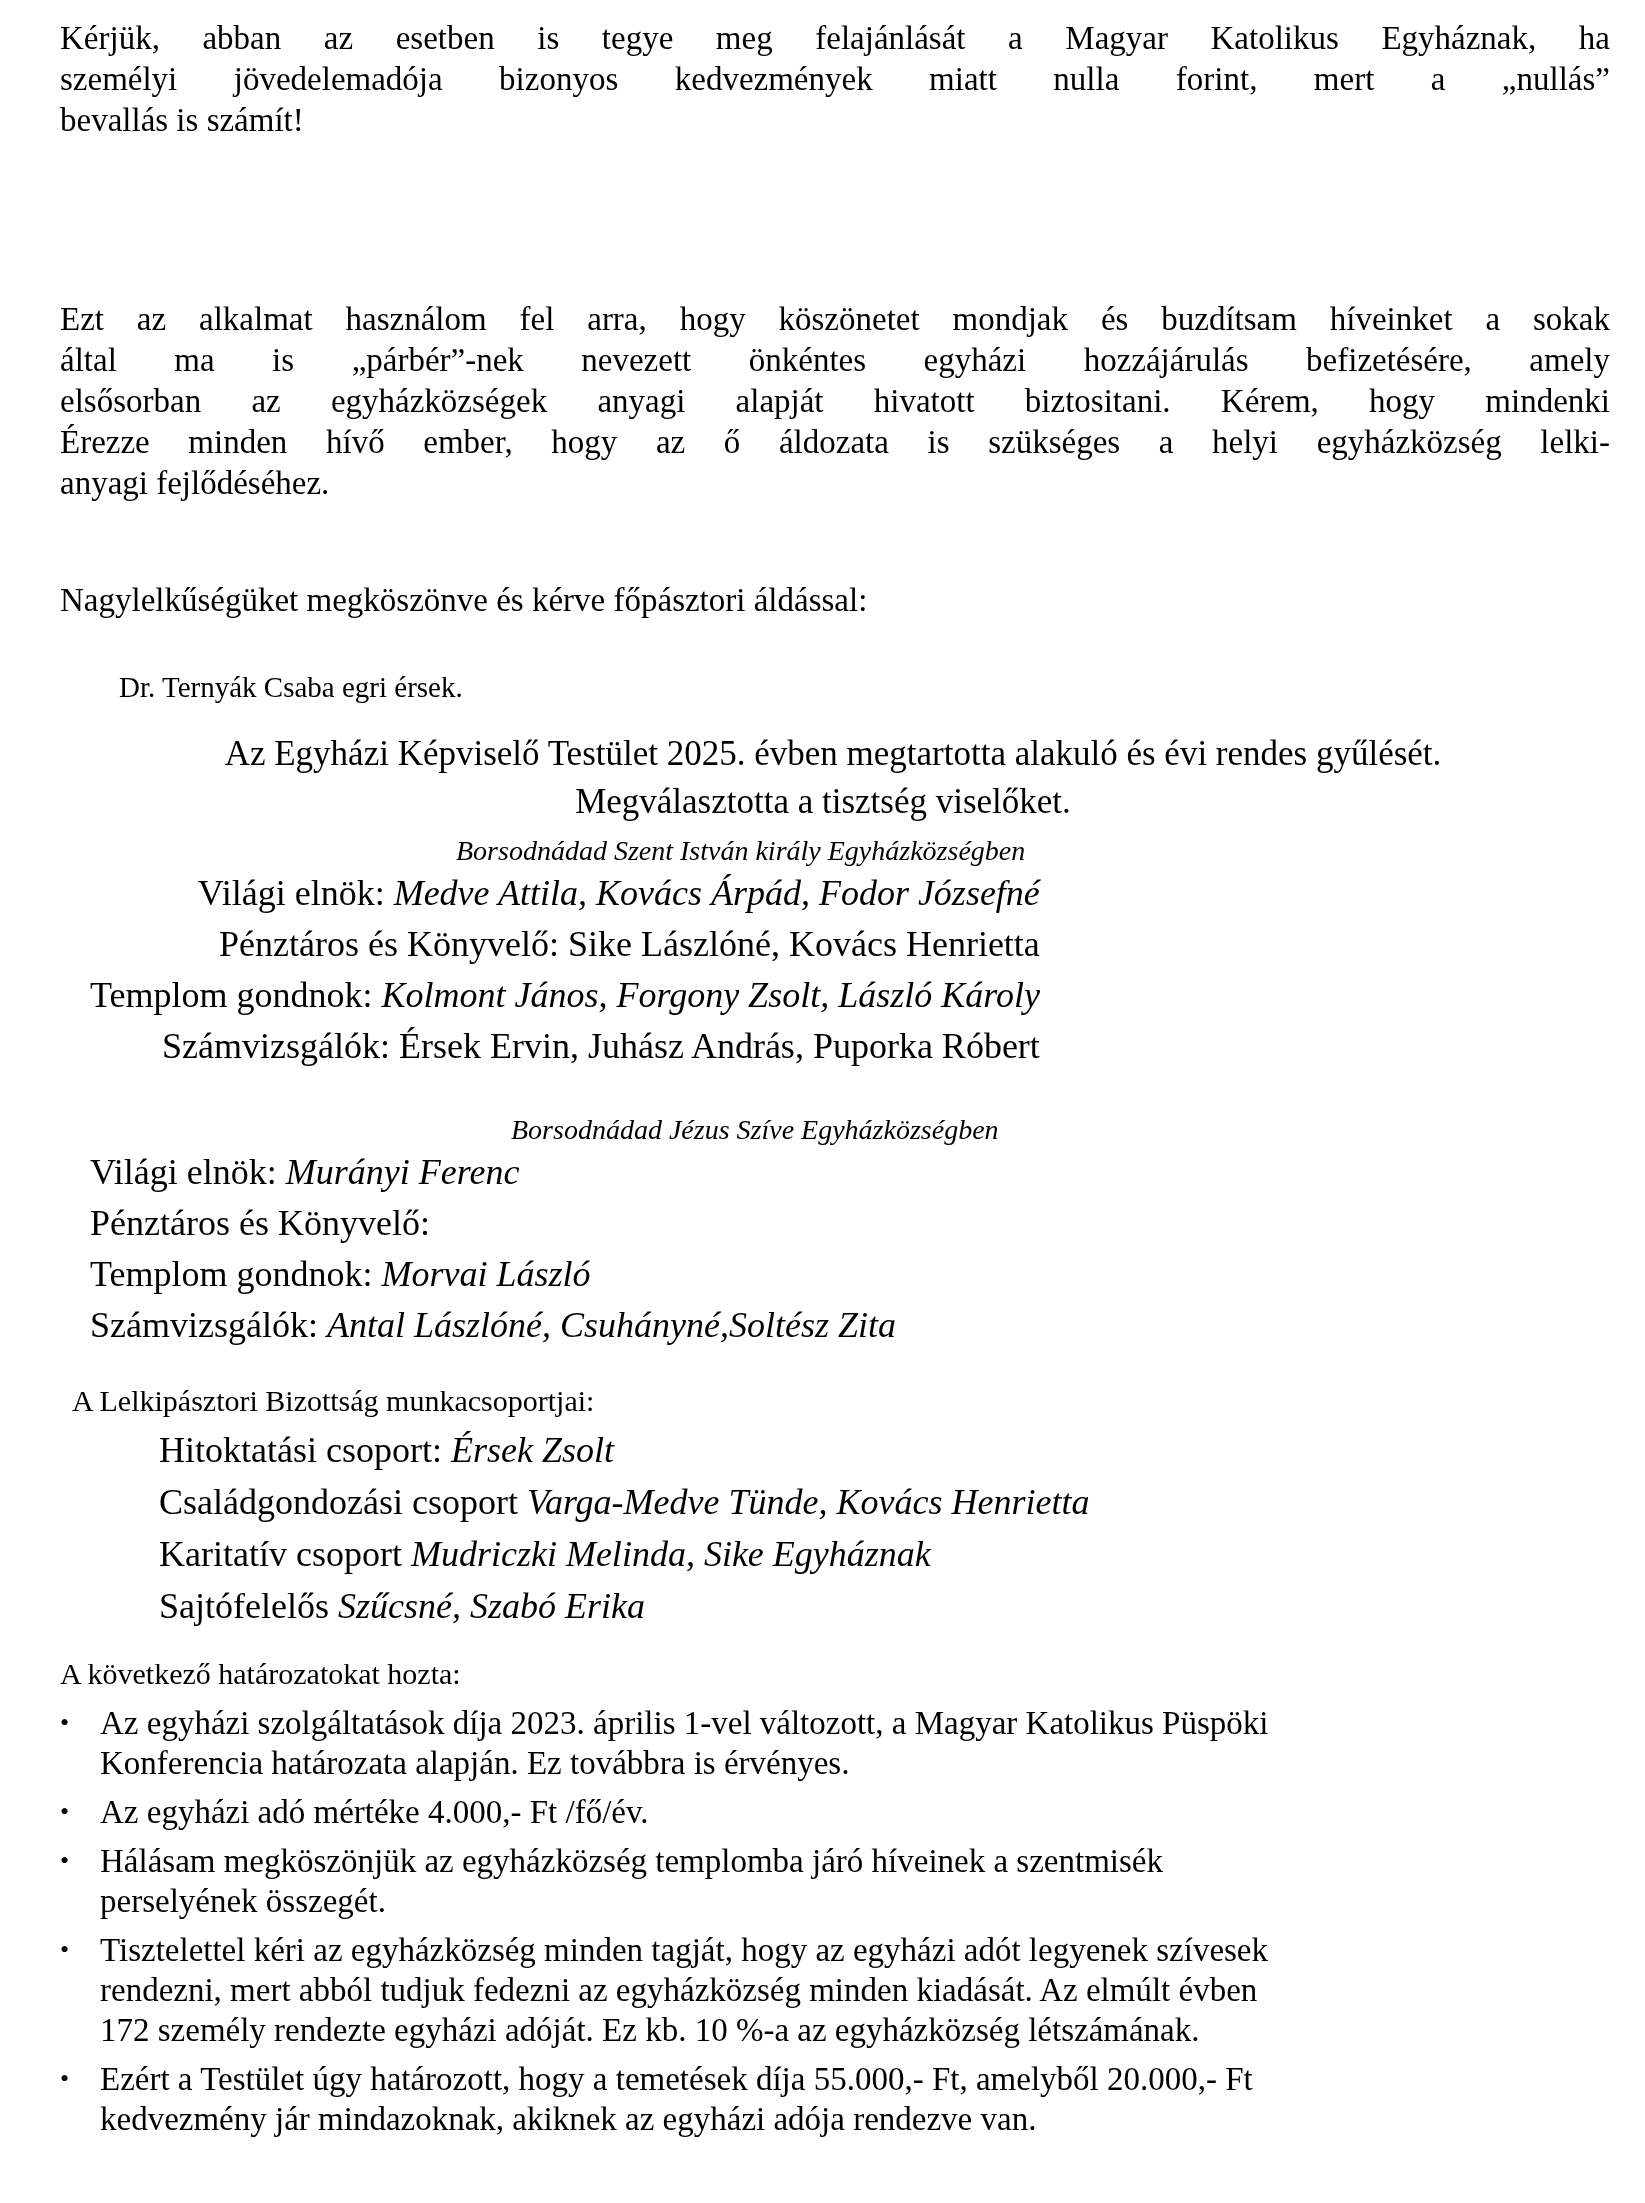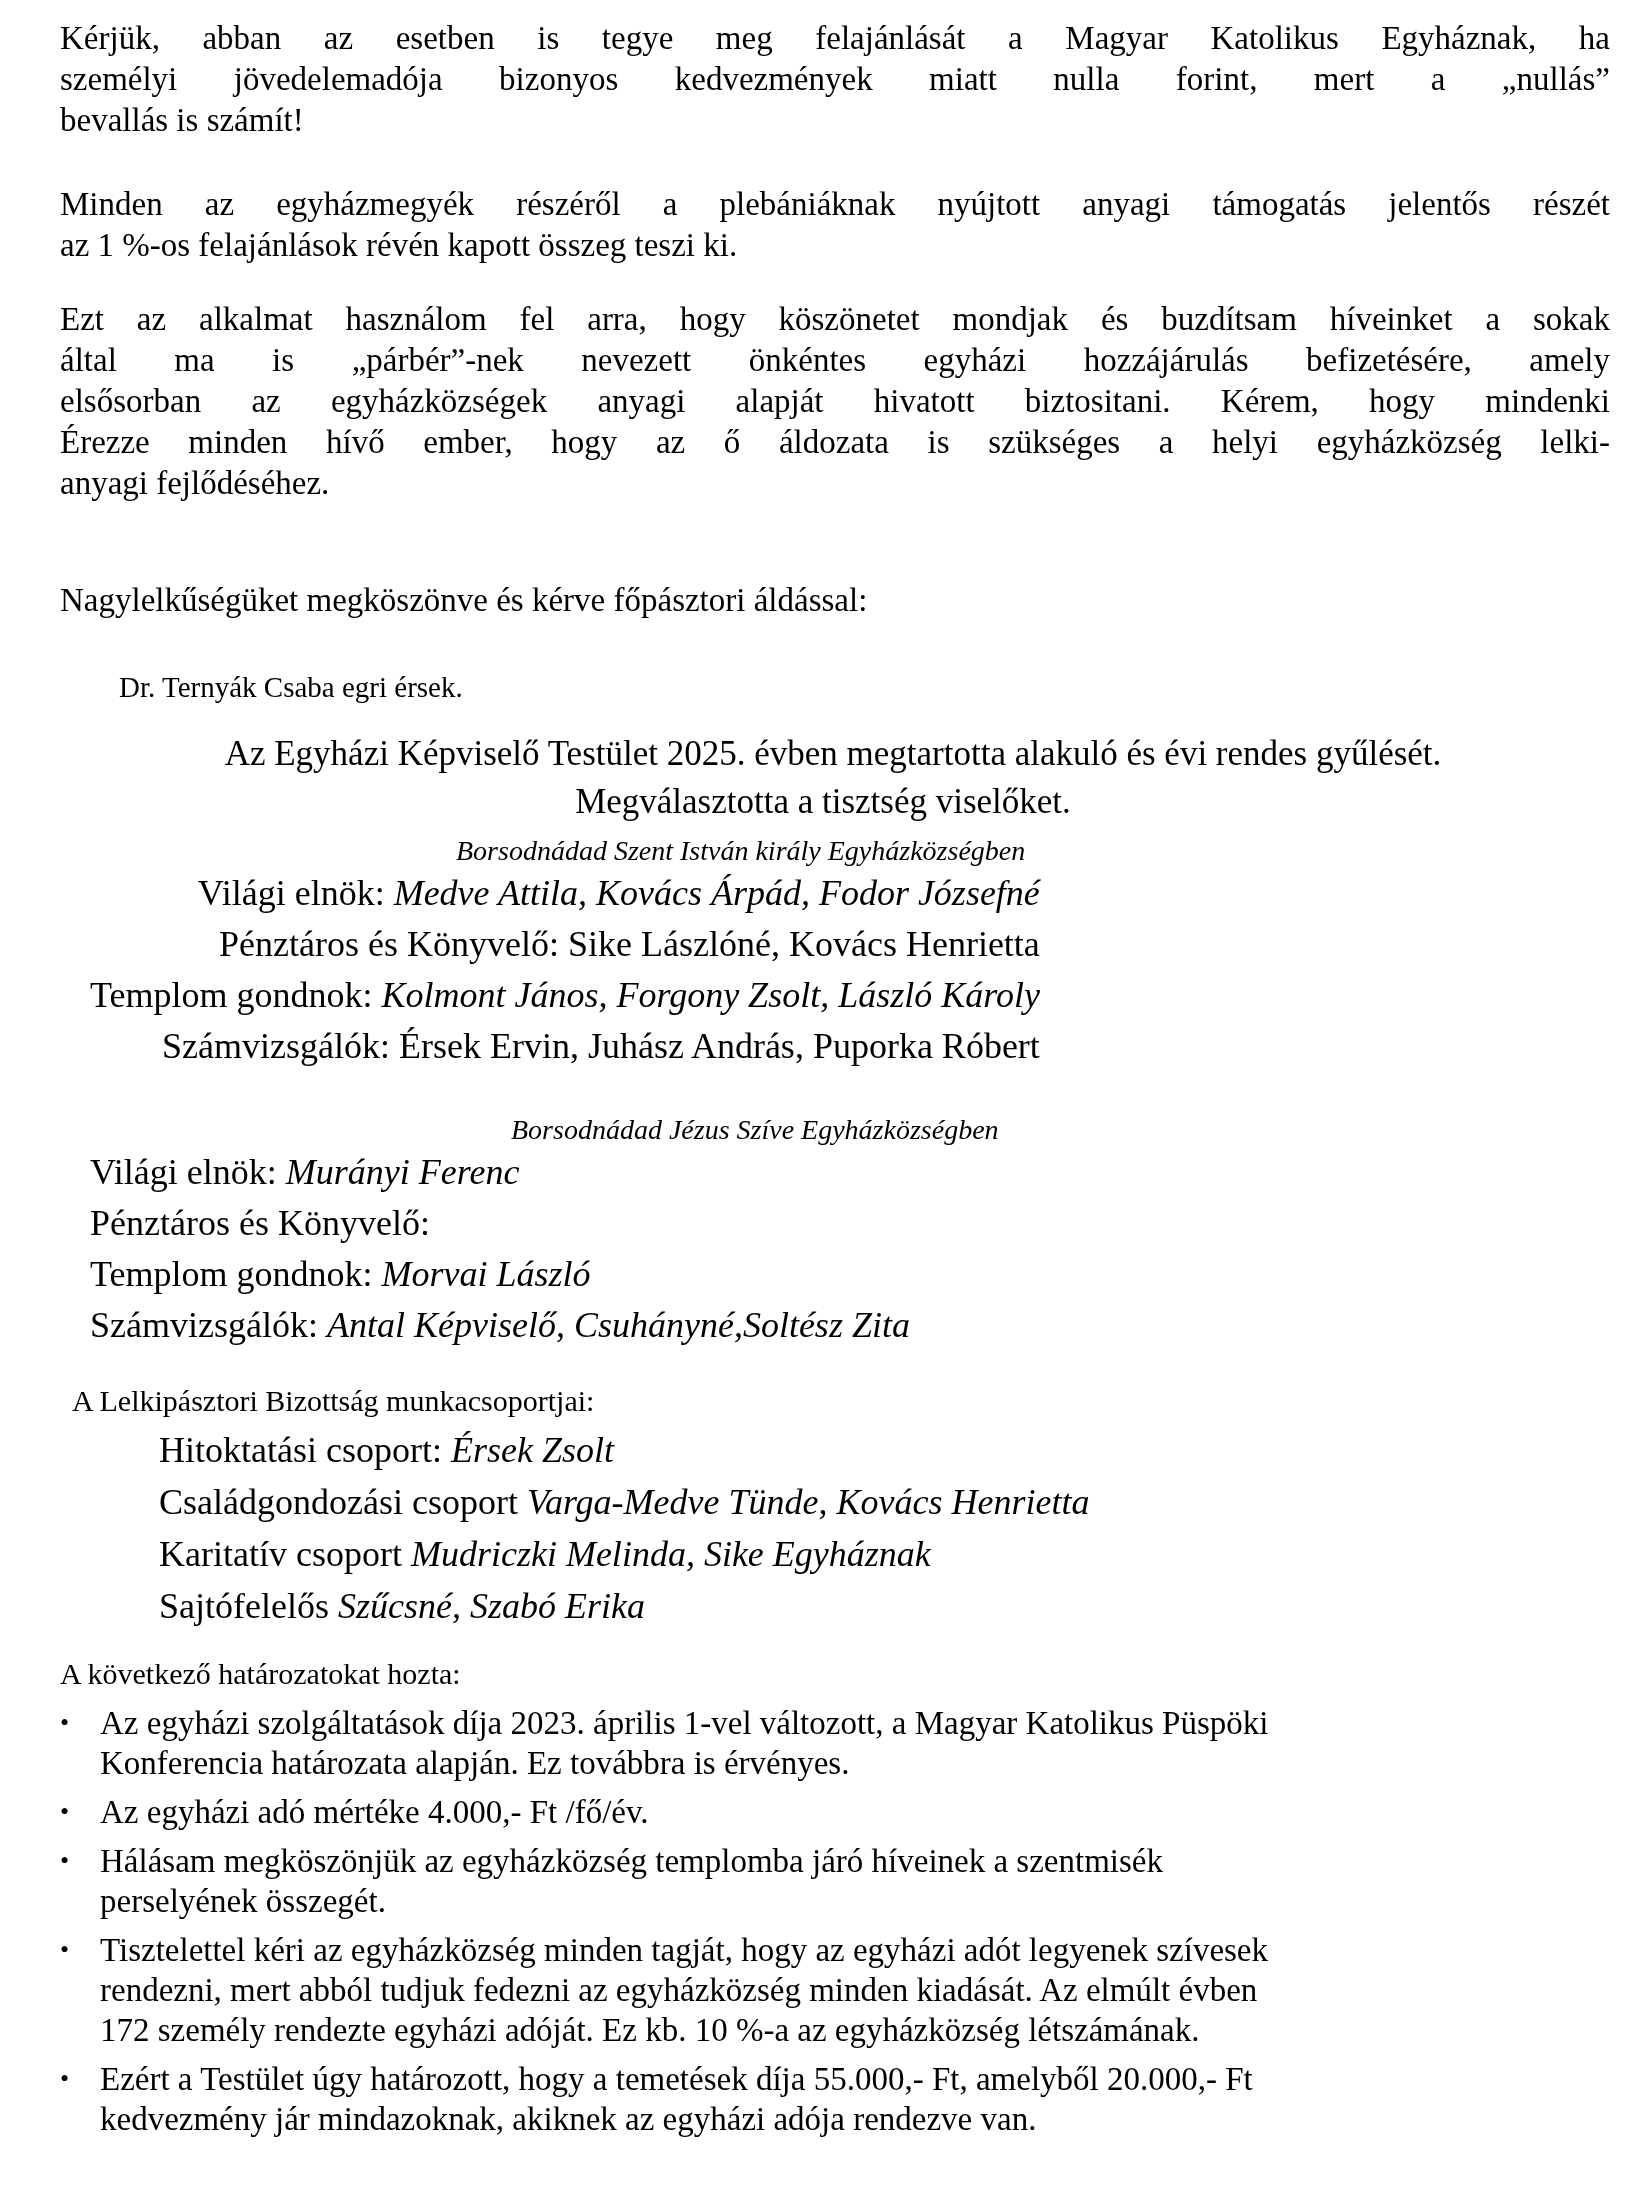--- a/index.html
+++ b/index.html
@@ -127,24 +127,20 @@
 <body>
 
 <div class="page">
 
   <div class="col p" id="p1">
     <div style="text-align:justify;text-align-last:justify">Kérjük, abban az esetben is tegye meg felajánlását a Magyar Katolikus Egyháznak, ha</div>
     <div style="text-align:justify;text-align-last:justify">személyi jövedelemadója bizonyos kedvezmények miatt nulla forint, mert a „nullás”</div>
     <div>bevallás is számít!</div>
   </div>
 
-  <div class="col p" id="p2">
-    <div style="text-align:justify;text-align-last:justify">Minden az egyházmegyék részéről a plebániáknak nyújtott anyagi támogatás jelentős részét</div>
-    <div>az 1 %-os felajánlások révén kapott összeg teszi ki.</div>
-  </div>
 
   <div class="col p" id="p3">
     <div style="text-align:justify;text-align-last:justify">Ezt az alkalmat használom fel arra, hogy köszönetet mondjak és buzdítsam híveinket a sokak</div>
     <div style="text-align:justify;text-align-last:justify">által ma is „párbér”-nek nevezett önkéntes egyházi hozzájárulás befizetésére, amely</div>
     <div style="text-align:justify;text-align-last:justify">elsősorban az egyházközségek anyagi alapját hivatott biztositani. Kérem, hogy mindenki</div>
     <div style="text-align:justify;text-align-last:justify">Érezze minden hívő ember, hogy az ő áldozata is szükséges a helyi egyházközség lelki-</div>
     <div>anyagi fejlődéséhez.</div>
   </div>
 
   <div class="col p" id="p4">
@@ -177,21 +173,21 @@
     <li>
       <span>Világi elnök: </span><i>Murányi Ferenc</i>
     </li>
     <li>
       <span>Pénztáros és Könyvelő:</span><span></span>
     </li>
     <li>
       <span>Templom gondnok: </span><i>Morvai László</i>
     </li>
     <li>
-      <span>Számvizsgálók: </span><i>Antal Képviselő, Csuhányné,Soltész Zita</i>
+      <span>Számvizsgálók: </span><i>Antal Lászlóné, Csuhányné,Soltész Zita</i>
     </li>
   </ul>
 
   <div class="lp-title">A Lelkipásztori Bizottság munkacsoportjai:</div>
   <ul class="lp-list">
     <li>
       <span>Hitoktatási csoport: </span><i>Érsek Zsolt</i>
     </li>
     <li>
       <span>Családgondozási csoport </span><i>Varga-Medve Tünde, Kovács Henrietta</i>

